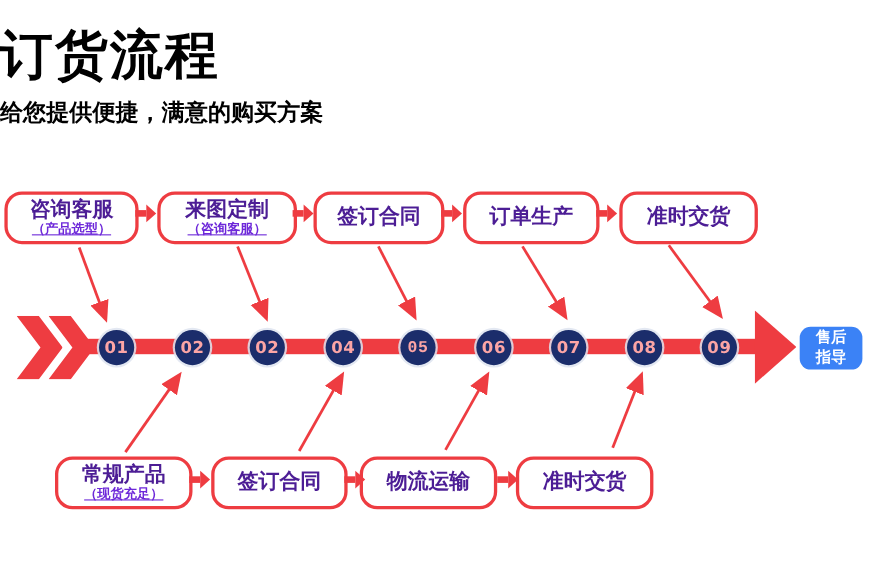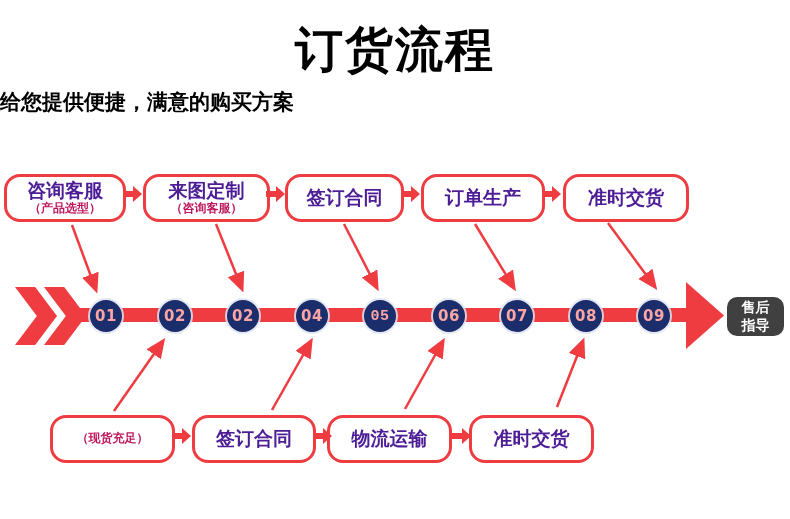--- a/index.html
+++ b/index.html
@@ -4,36 +4,36 @@
 <style>
   html,body { margin:0; padding:0; }
   body {
     width:790px; height:519px; background:#ffffff; position:relative;
     font-family:"DejaVu Sans","Liberation Sans",sans-serif; overflow:hidden;
   }
   .abs { position:absolute; }
 
   
   .title {
-    left:0; top:18px; width:790px; text-align:center;
+    left:0; top:18px; width:790px; text-align:left;
     font-size:48px; font-weight:800; color:#000; letter-spacing:2px;
   }
   .subtitle {
     left:0; top:88px; width:652px; text-align:left;
     font-size:21px; font-weight:700; color:#000;
   }
 
   
   .pill {
     height:42px; border:3px solid #ee3c41; border-radius:16px; background:#fff;
     display:flex; flex-direction:column; align-items:center; justify-content:center;
     box-sizing:content-box;
   }
   .pill .main { font-size:19px; font-weight:700; color:#4c1d95; line-height:1.15; white-space:nowrap; }
-  .pill .sub  { font-size:12px; font-weight:700; color:#be185d; line-height:1.15; white-space:nowrap; }
+  .pill .sub  { font-size:12px; font-weight:700; color:#6d28d9; line-height:1.15; white-space:nowrap;text-decoration:underline; }
 
   
   .harrow { width:19px; height:16px; }
   .harrow::before {
     content:""; position:absolute; left:0; top:5px; width:10px; height:6px; background:#ee3c41;
   }
   .harrow::after {
     content:""; position:absolute; left:10px; top:0; width:0; height:0;
     border-left:9px solid #ee3c41; border-top:8px solid transparent; border-bottom:8px solid transparent;
   }
@@ -49,21 +49,21 @@
     clip-path:polygon(0 0, 100% 50%, 0 100%);
   }
   .stepc {
     top:300px; width:32px; height:32px; border-radius:50%; background:#1b2d6b;
     box-shadow:0 0 0 2px rgba(222,228,240,.85);
     display:flex; align-items:center; justify-content:center;
   }
   .stepc span { color:#fca5a5; font-size:15px; font-weight:800; letter-spacing:.5px; }
 
   .endbadge {
-    left:727px; top:297px; width:57px; height:39px; border-radius:10px; background:#404040;
+    left:727px; top:297px; width:57px; height:39px; border-radius:10px; background:#3b82f6;
     display:flex; flex-direction:column; align-items:center; justify-content:center;
   }
   .endbadge span { color:#fff; font-size:14px; font-weight:700; line-height:1.25; }
 
   svg.connectors { left:0; top:0; pointer-events:none; }
 </style>
 </head>
 <body>
 
 <div class="abs title">订货流程</div>
@@ -89,20 +89,21 @@
   <span class="main">准时交货</span>
   <span class="sub"></span>
 </div>
 
 <div class="abs harrow" style="left:123px;top:186px;"></div>
 <div class="abs harrow" style="left:266px;top:186px;"></div>
 <div class="abs harrow" style="left:401px;top:186px;"></div>
 <div class="abs harrow" style="left:542px;top:186px;"></div>
 
 <div class="abs pill" style="left:50px;top:415px;width:119px;">
+  <span class="main">常规产品</span>
   <span class="sub">（现货充足）</span>
 </div>
 <div class="abs pill" style="left:192px;top:415px;width:118px;">
   <span class="main">签订合同</span>
   <span class="sub"></span>
 </div>
 <div class="abs pill" style="left:327px;top:415px;width:119px;">
   <span class="main">物流运输</span>
   <span class="sub"></span>
 </div>

